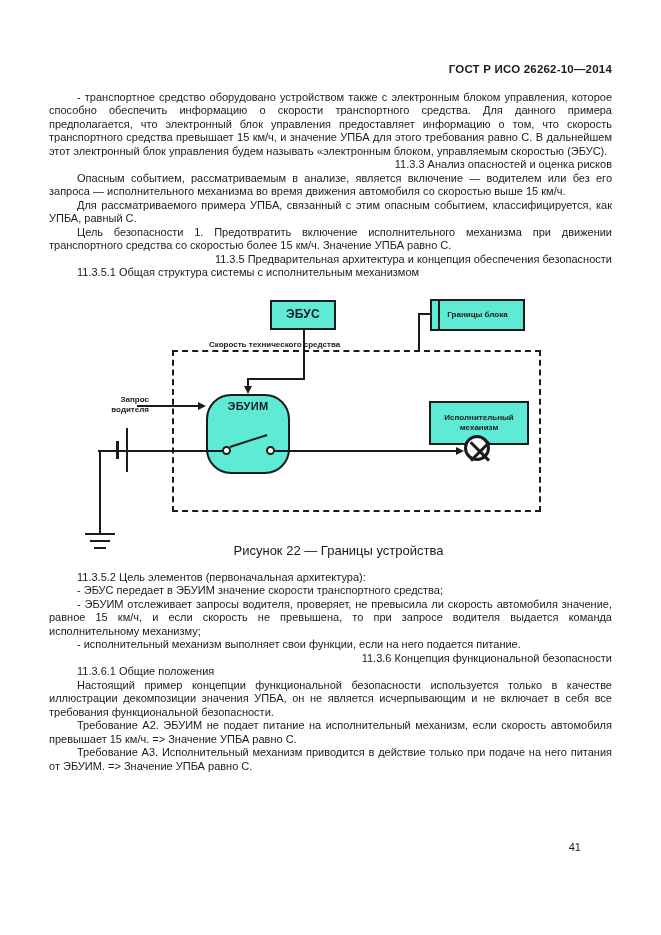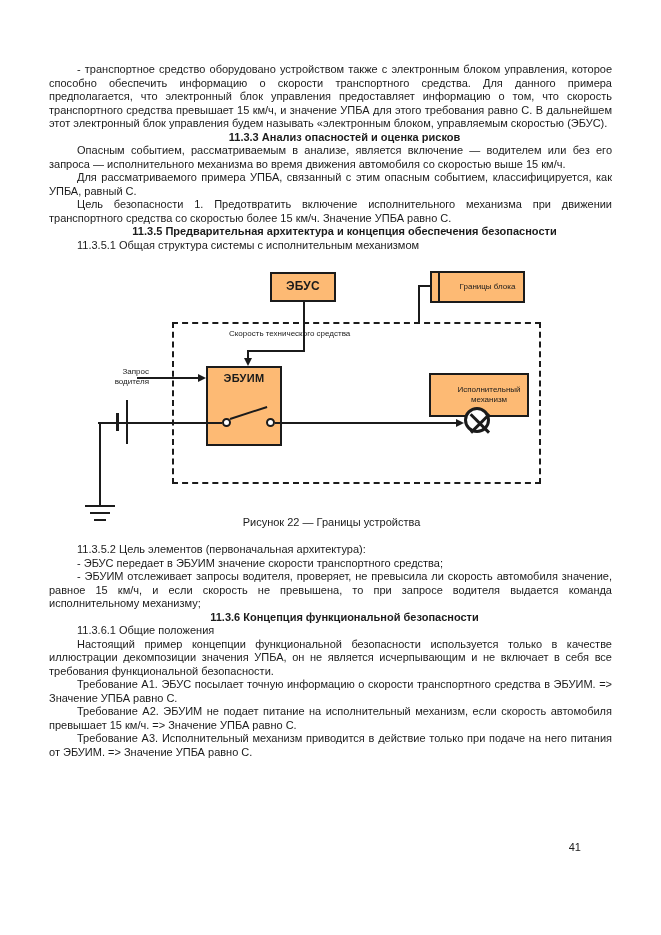--- a/index.html
+++ b/index.html
@@ -14,34 +14,34 @@
   .sheet { position: absolute; inset: 0; background: #ffffff; }
   .col {
     position: absolute; left: 49px; top: 63px; width: 563px;
     font-size: 11px; line-height: 13.5px;
   }
   .doc-header {
     text-align: right; font-weight: bold; font-size: 11.5px;
     margin-bottom: 14px; letter-spacing: 0.2px;
   }
   .col p { text-align: justify; text-indent: 28px; }
-  .col p.h { font-weight: bold; text-align: center; }
+  .col p.h { font-weight: normal; text-align: right; }
   
   .figure {
     position: relative; width: 563px; height: 265px;
     margin-top: 15px; margin-bottom: 11px;
   }
   .abs { position: absolute; }
   .box {
-    position: absolute; border: 2px solid #1b1b1b; background: #fdba74;
+    position: absolute; border: 2px solid #1b1b1b; background: #5eead4;
     display: flex; align-items: center; justify-content: center;
     text-align: center;
   }
   .lbl-big { font-weight: bold; font-size: 12px; letter-spacing: 0.3px; }
-  .lbl-sm  { font-weight: normal; font-size: 8px; line-height: 10px; padding-left: 20px; }
+  .lbl-sm  { font-weight: bold; font-size: 8px; line-height: 10px; }
   .line { position: absolute; background: #1b1b1b; }
   .dashed-rect {
     position: absolute; border: 2px dashed #1b1b1b; background: transparent;
   }
   .arrow-right {
     position: absolute; width: 0; height: 0;
     border-top: 4px solid transparent; border-bottom: 4px solid transparent;
     border-left: 8px solid #1b1b1b;
   }
   .arrow-down {
@@ -50,32 +50,33 @@
     border-top: 8px solid #1b1b1b;
   }
   .circle-sm {
     position: absolute; width: 9px; height: 9px; border: 2px solid #1b1b1b;
     border-radius: 50%; background: #ffffff;
   }
   .lamp {
     position: absolute; width: 26px; height: 26px; border: 3px solid #1b1b1b;
     border-radius: 50%; background: #ffffff;
   }
-  .caption { position: absolute; left: 1px; width: 100%; text-align: center;
-    font-size: 11px; text-indent: 0 !important; }
+  .caption { position: absolute; left: 8px; width: 100%; text-align: center;
+    font-size: 13px; text-indent: 0 !important; }
   .pagenum {
     position: absolute; top: 841px; right: 80px; font-size: 11px;
   }
 </style>
 </head>
 <body>
 
 <div class="sheet">
   <div class="col">
 
+    <div class="doc-header">ГОСТ Р ИСО 26262-10—2014</div>
 
     <p>- транспортное средство оборудовано устройством также с электронным блоком управления, которое способно обеспечить информацию о скорости транспортного средства. Для данного примера предполагается, что электронный блок управления предоставляет информацию о том, что скорость транспортного средства превышает 15 км/ч, и значение УПБА для этого требования равно С. В дальнейшем этот электронный блок управления будем называть «электронным блоком, управляемым скоростью (ЭБУС).</p>
     <p class="h">11.3.3 Анализ опасностей и оценка рисков</p>
     <p>Опасным событием, рассматриваемым в анализе, является включение — водителем или без его запроса — исполнительного механизма во время движения автомобиля со скоростью выше 15 км/ч.</p>
     <p>Для рассматриваемого примера УПБА, связанный с этим опасным событием, классифицируется, как УПБА, равный С.</p>
     <p>Цель безопасности 1. Предотвратить включение исполнительного механизма при движении транспортного средства со скоростью более 15 км/ч. Значение УПБА равно С.</p>
     <p class="h">11.3.5 Предварительная архитектура и концепция обеспечения безопасности</p>
     <p>11.3.5.1 Общая структура системы с исполнительным механизмом</p>
 
     <div class="figure">
@@ -90,23 +91,23 @@
       </div>
       <div class="line" style="left:369px; top:18px; width:12px; height:2px;"></div>
       <div class="line" style="left:369px; top:18px; width:2px; height:38px;"></div>
 
       <div class="dashed-rect" style="left:123px; top:55px; width:369px; height:162px;"></div>
 
       <div class="line" style="left:254px; top:35px; width:2px; height:49px;"></div>
       <div class="line" style="left:198px; top:83px; width:58px; height:2px;"></div>
       <div class="line" style="left:198px; top:83px; width:2px; height:9px;"></div>
       <div class="arrow-down" style="left:195px; top:91px;"></div>
-      <div class="abs lbl-sm" style="left:160px; top:62px;">Скорость технического средства</div>
+      <div class="abs lbl-sm" style="left:160px; top:45px;">Скорость технического средства</div>
 
-      <div class="box" style="left:157px; top:99px; width:76px; height:80px; align-items:flex-start;">
+      <div class="box" style="left:157px; top:99px; width:84px; height:80px; align-items:flex-start;border-radius:25px;">
         <span class="lbl-big" style="margin-top:4px; font-size:11px;">ЭБУИМ</span>
       </div>
 
       <div class="abs lbl-sm" style="left:36px; top:100px; width:64px; text-align:right;">Запрос водителя</div>
       <div class="line" style="left:88px; top:110px; width:61px; height:2px;"></div>
       <div class="arrow-right" style="left:149px; top:107px;"></div>
 
       <div class="line" style="left:49px; top:155px; width:124px; height:2px;"></div>
       <div class="line" style="left:77px; top:133px; width:2px; height:44px;"></div>
       <div class="line" style="left:67px; top:146px; width:3px; height:18px;"></div>
@@ -128,22 +129,22 @@
       <div class="lamp" style="left:415px; top:140px;"></div>
       <div class="line" style="left:418px; top:155px; width:26px; height:2.5px; transform:rotate(45deg);"></div>
       <div class="line" style="left:418px; top:155px; width:26px; height:2.5px; transform:rotate(-45deg);"></div>
 
       <div class="caption" style="top:249px;">Рисунок 22 — Границы устройства</div>
     </div>
 
     <p>11.3.5.2 Цель элементов (первоначальная архитектура):</p>
     <p>- ЭБУС передает в ЭБУИМ значение скорости транспортного средства;</p>
     <p>- ЭБУИМ отслеживает запросы водителя, проверяет, не превысила ли скорость автомобиля значение, равное 15 км/ч, и если скорость не превышена, то при запросе водителя выдается команда исполнительному механизму;</p>
+    <p>- исполнительный механизм выполняет свои функции, если на него подается питание.</p>
     <p class="h">11.3.6 Концепция функциональной безопасности</p>
     <p>11.3.6.1 Общие положения</p>
     <p>Настоящий пример концепции функциональной безопасности используется только в качестве иллюстрации декомпозиции значения УПБА, он не является исчерпывающим и не включает в себя все требования функциональной безопасности.</p>
-    <p>Требование А1. ЭБУС посылает точную информацию о скорости транспортного средства в ЭБУИМ. =&gt; Значение УПБА равно С.</p>
     <p>Требование А2. ЭБУИМ не подает питание на исполнительный механизм, если скорость автомобиля превышает 15 км/ч. =&gt; Значение УПБА равно С.</p>
     <p>Требование А3. Исполнительный механизм приводится в действие только при подаче на него питания от ЭБУИМ. =&gt; Значение УПБА равно С.</p>
   </div>
 
   <div class="pagenum">41</div>
 </div>
 
 </body></html>

